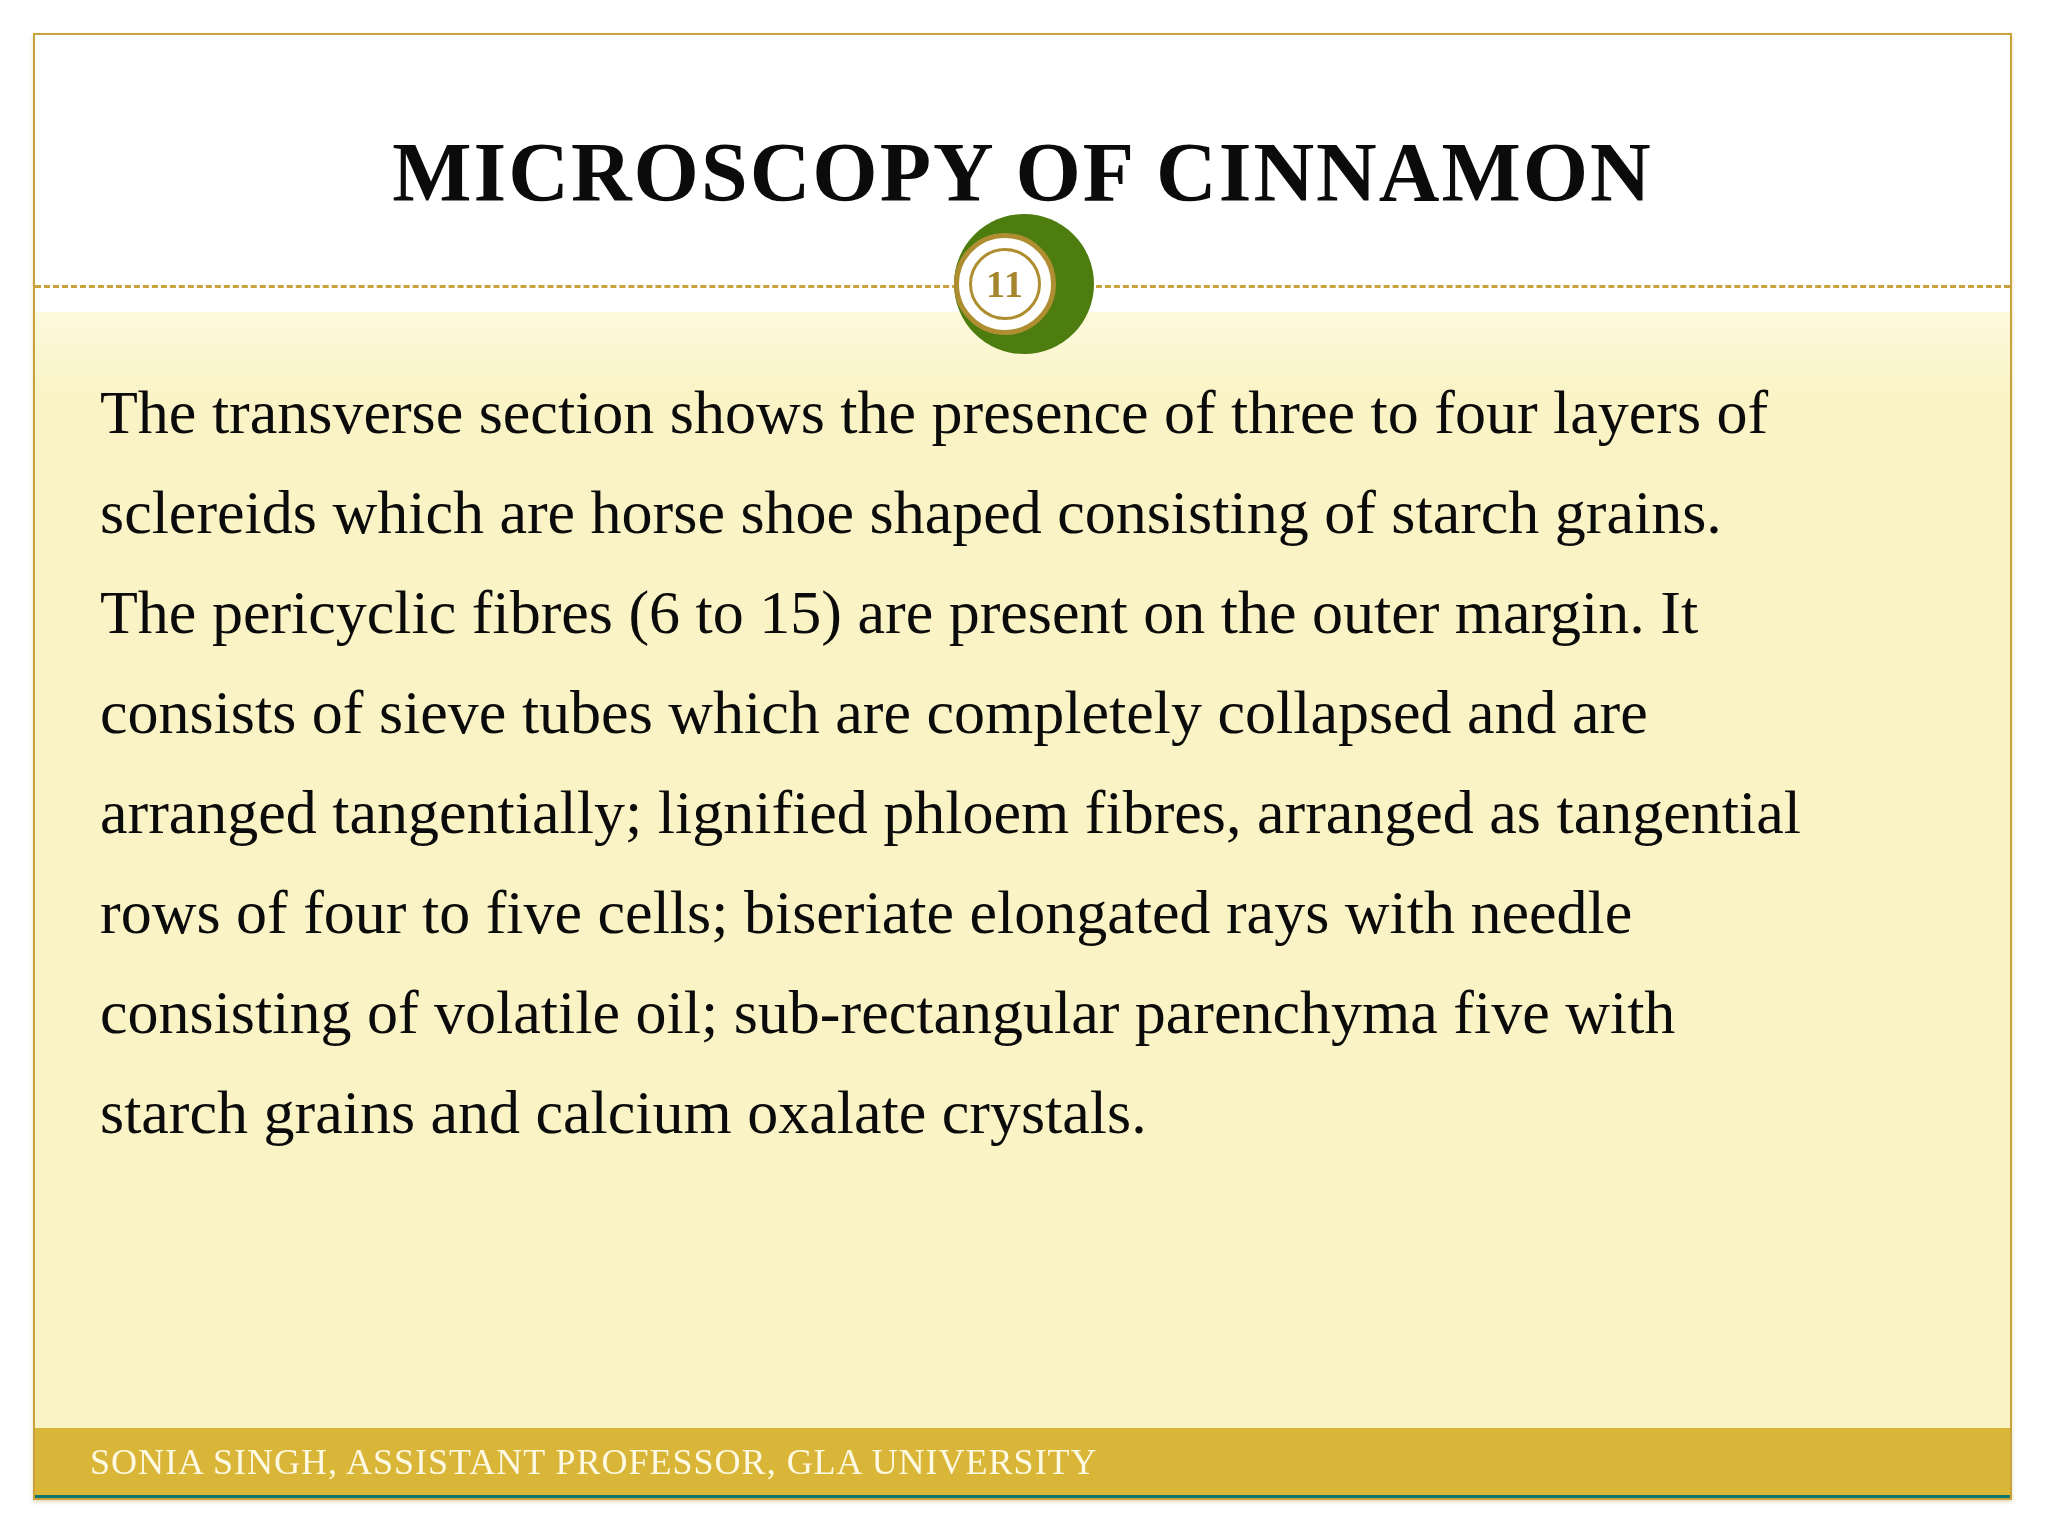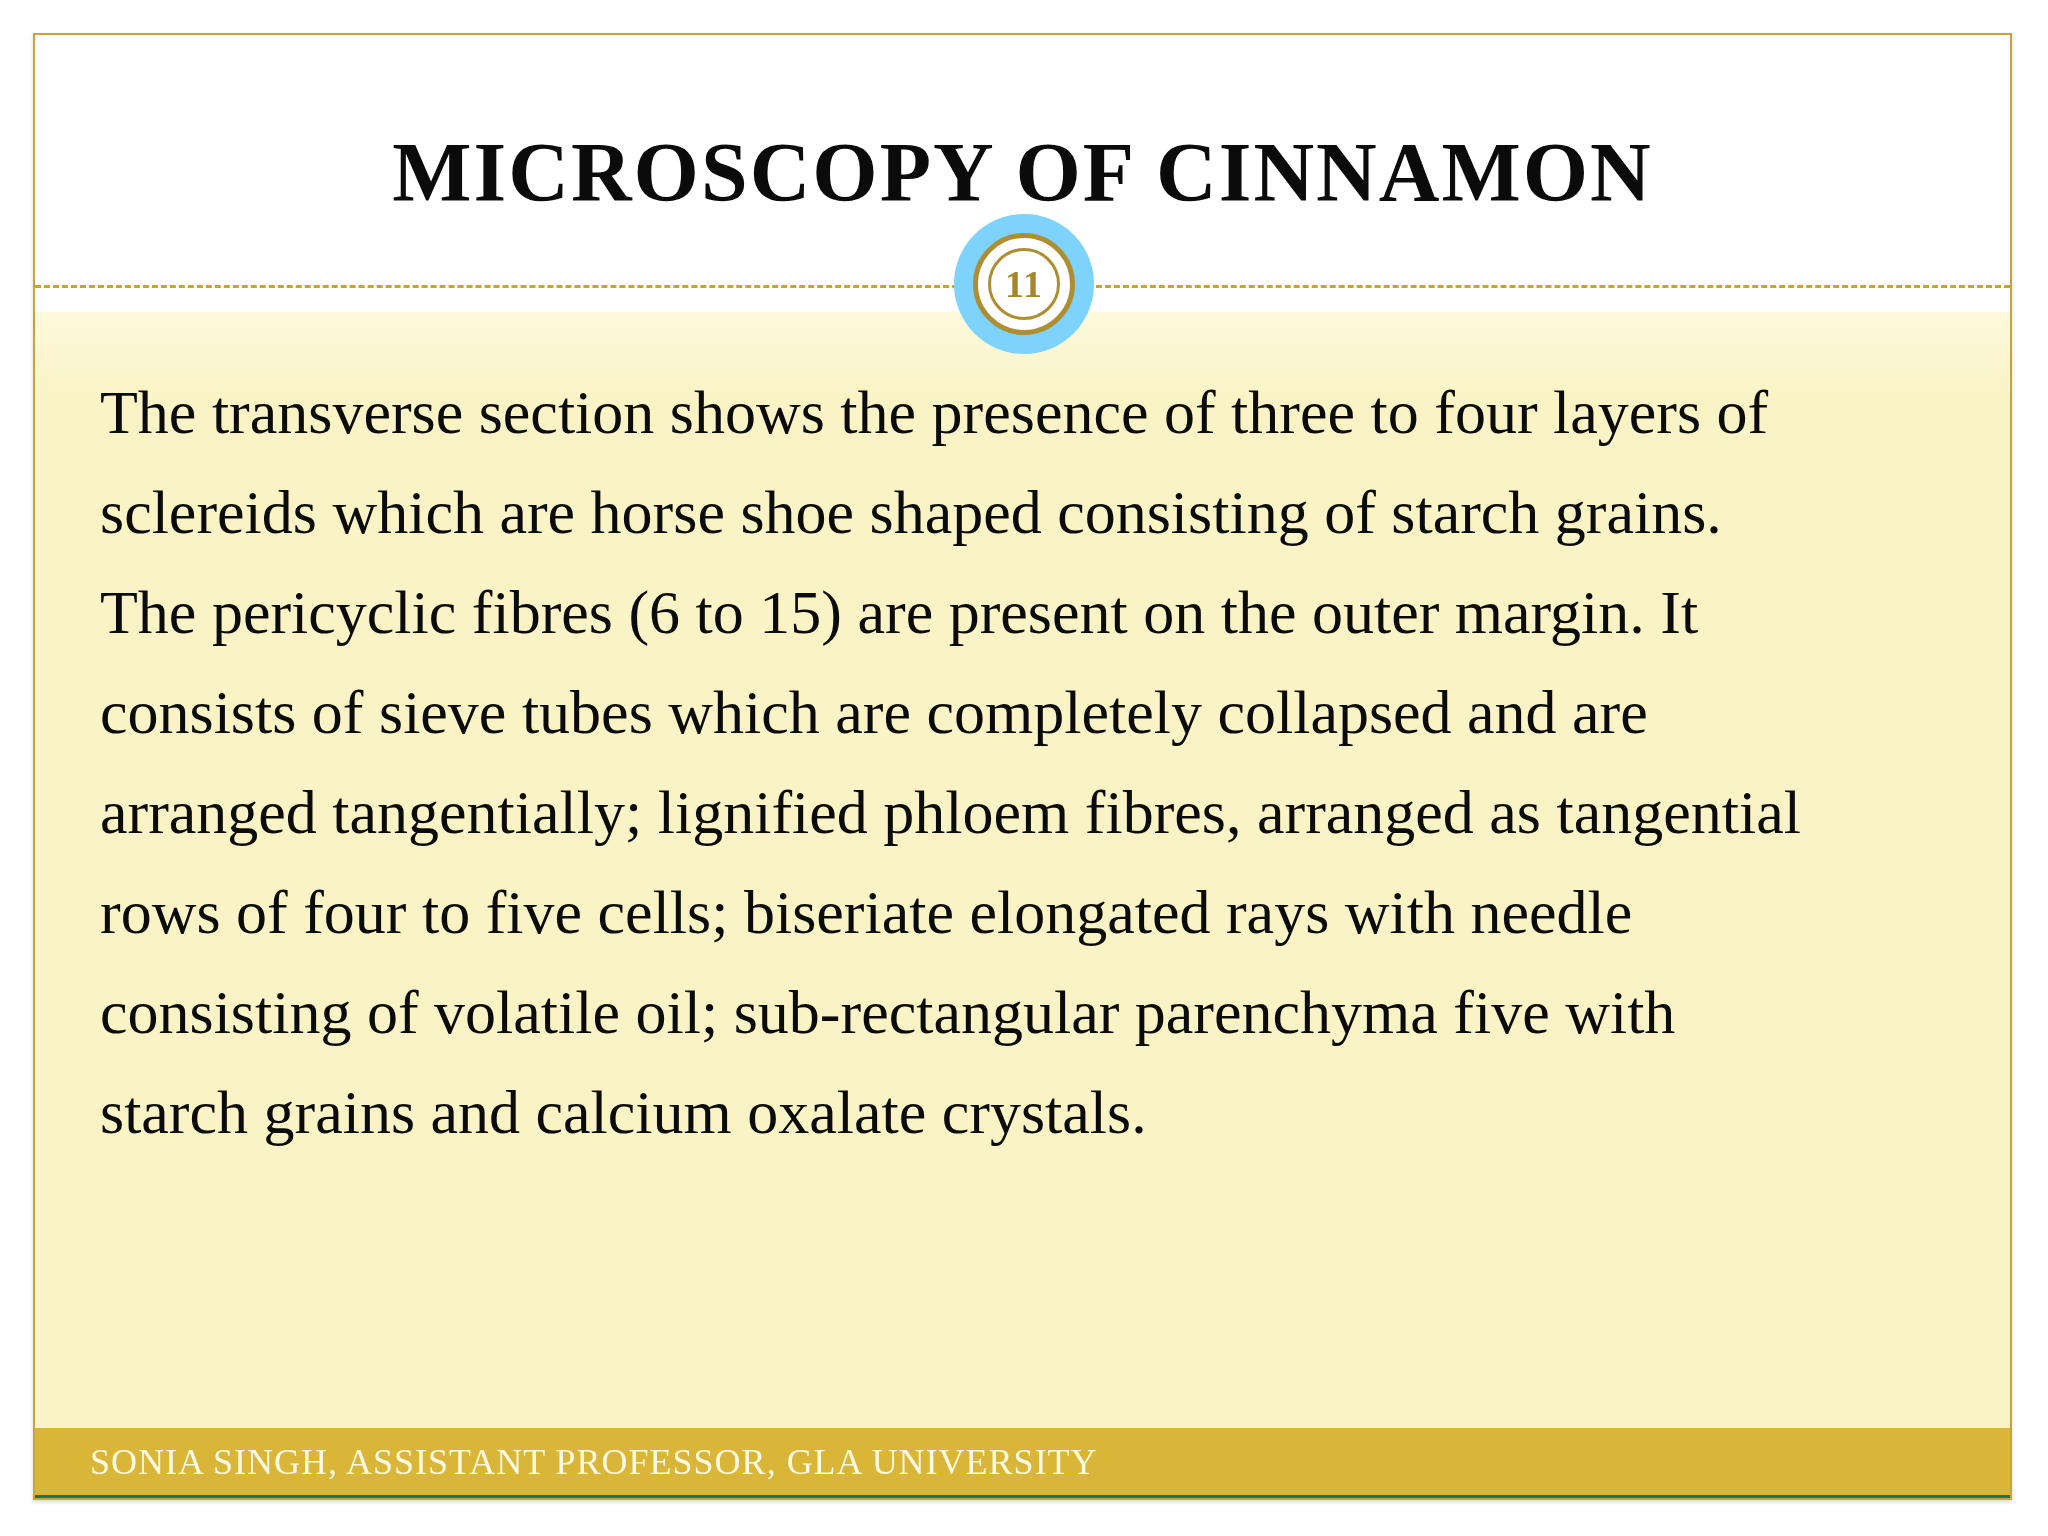--- a/index.html
+++ b/index.html
@@ -73,23 +73,23 @@
     font-size:62px;
     line-height:100px;
     color:var(--text-color);
   }
   .body-text div{white-space:nowrap;}
   .page-badge-halo{
     position:absolute;
     left:989px;top:249px;
     width:140px;height:140px;
     transform:translate(-50%,-50%);
-    background:#7dd3fc;
+    background:#4d7c0f;
     border-radius:50%;
-    display:flex;align-items:center;justify-content:center;
+    display:flex;align-items:center;
   }
   .page-badge-outer{
     width:92px;height:92px;
     border:5px solid var(--accent-gold);
     border-radius:50%;
     display:flex;align-items:center;justify-content:center;
     background:#ffffff;
   }
   .page-badge-inner{
     width:72px;height:72px;

